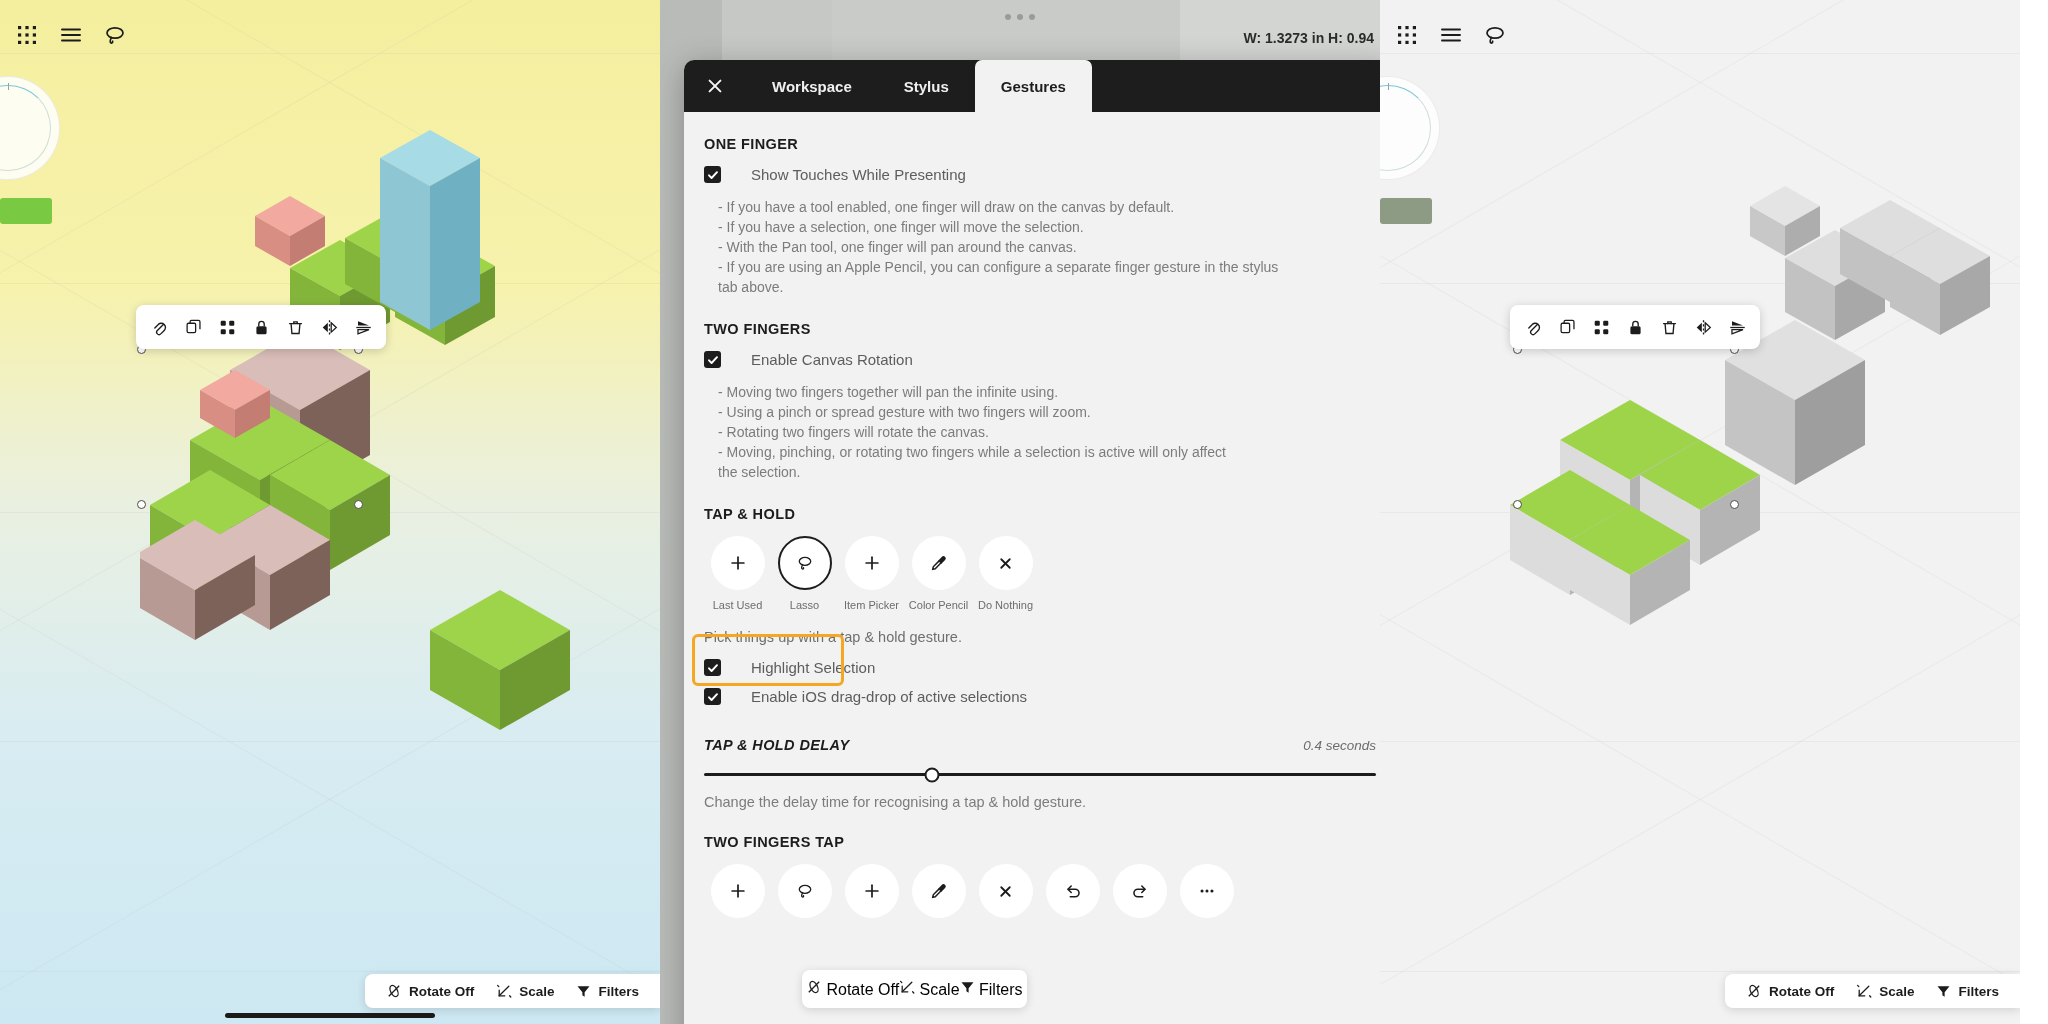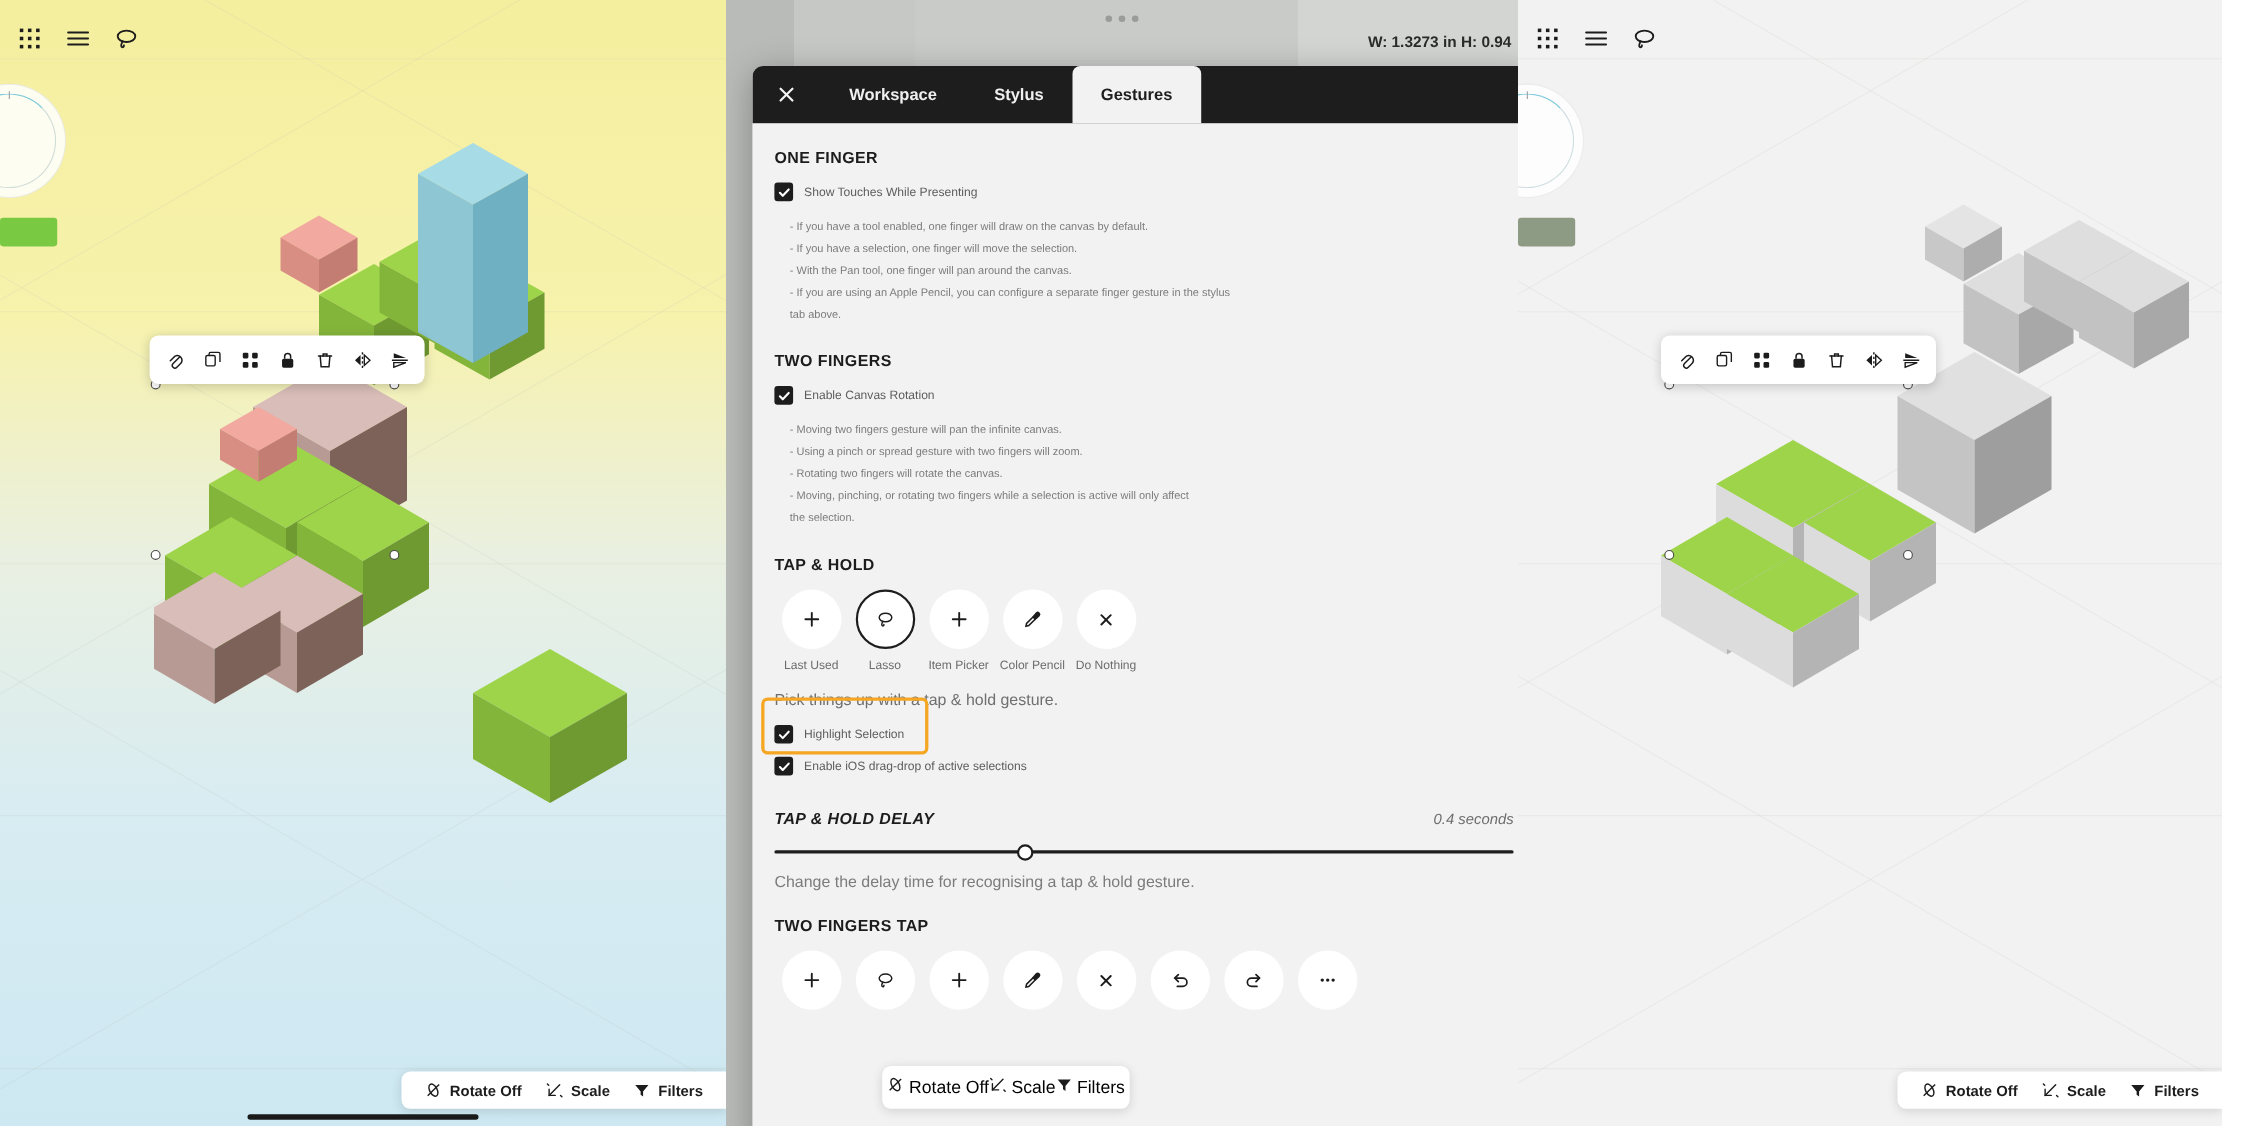--- a/index.html
+++ b/index.html
@@ -86,24 +86,24 @@
   .modal-body { flex:1; padding:0 20px 0 20px; overflow:hidden; position:relative; }
 
   h3.sect { font-size:14.5px; font-weight:bold; color:#1c1c1c; letter-spacing:.4px;
     margin:24px 0 14px 0; }
   h3.sect.tight { margin-top:20px; }
 
   .chk-row { display:flex; align-items:center; gap:10px; margin:0 0 12px 0; cursor:pointer; }
   .chk { width:17px; height:17px; background:#1d1d1d; border-radius:3px; flex:0 0 17px;
     display:flex; align-items:center; justify-content:center; }
   .chk svg { display:block; }
-  .chk-row span.lbl { font-size:11px; color:#5d5d5d; }
+  .chk-row span.lbl { font-size:15px; color:#5d5d5d;margin-left:20px; }
 
   .desc { margin:14px 0 0 14px; }
-  .desc p { font-size:10px; line-height:20px; color:#7c7c7c; }
+  .desc p { font-size:14px; line-height:20px; color:#7c7c7c; }
 
   .circles { display:flex; gap:0px; margin-top:6px; }
   .circ-item { width:67px; display:flex; flex-direction:column; align-items:center; cursor:pointer; }
   .circ { width:54px; height:54px; border-radius:50%; background:#fff;
     display:flex; align-items:center; justify-content:center; }
   .circ.sel { border:2px solid #1d1d1d; }
   .circ-lab { font-size:11px; color:#6d6d6d; margin-top:9px; white-space:nowrap; }
 
   .hint { font-size:14.5px; color:#6f6f6f; margin-top:18px; }
 
@@ -394,21 +394,21 @@
         <h3 class="sect">TWO FINGERS</h3>
         <div class="chk-row">
           <span class="chk">
             <svg width="12" height="12" viewBox="0 0 12 12">
                 <path d="M2 6.3 L4.6 9 L10 3.2" stroke="#fff" stroke-width="1.9" fill="none" stroke-linecap="round" stroke-linejoin="round"></path>
               </svg>
           </span>
           <span class="lbl">Enable Canvas Rotation</span>
         </div>
         <div class="desc">
-          <p>- Moving two fingers gesture will pan the infinite canvas.</p>
+          <p>- Moving two fingers together will pan the infinite using.</p>
           <p>- Using a pinch or spread gesture with two fingers will zoom.</p>
           <p>- Rotating two fingers will rotate the canvas.</p>
           <p>- Moving, pinching, or rotating two fingers while a selection is active will only affect</p>
           <p>the selection.</p>
         </div>
 
         <h3 class="sect">TAP &amp; HOLD</h3>
         <div class="circles">
           <div class="circ-item">
             <div class="circ">

